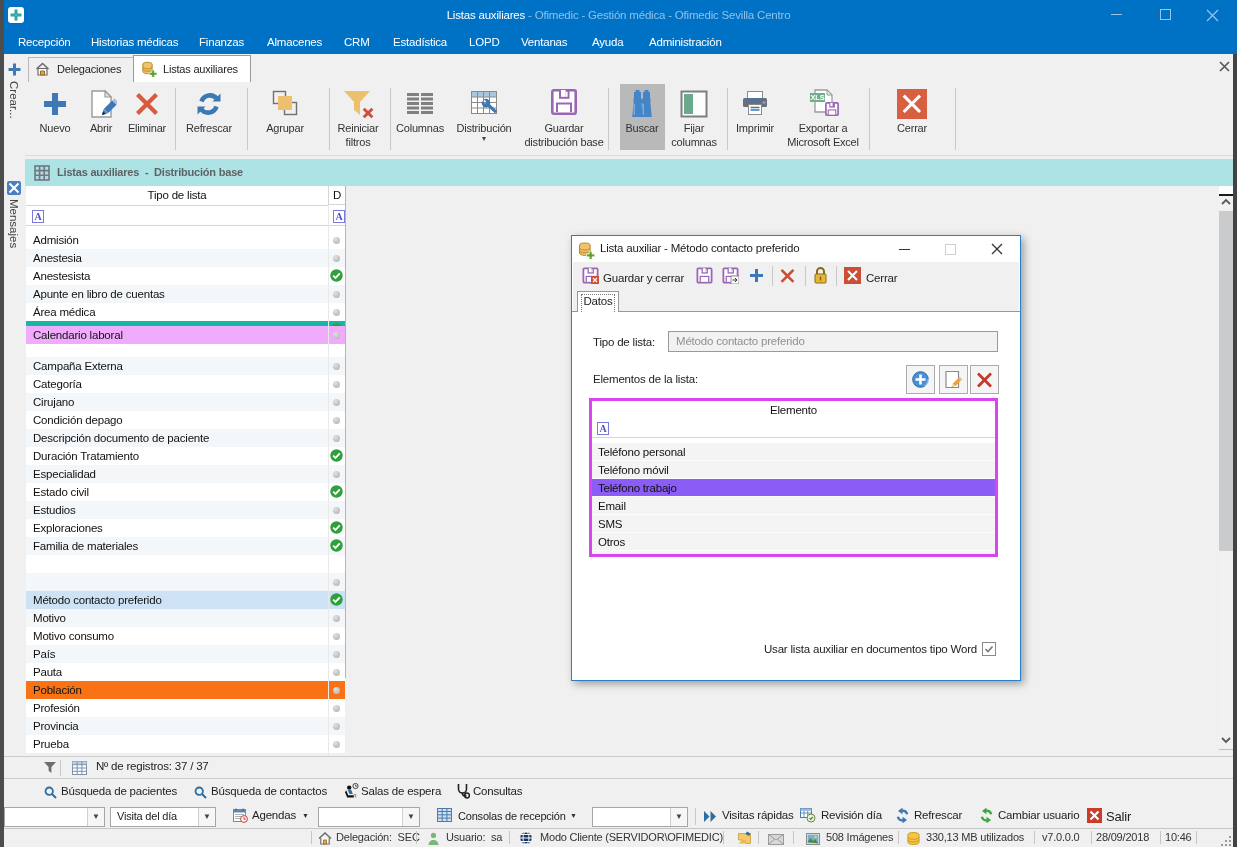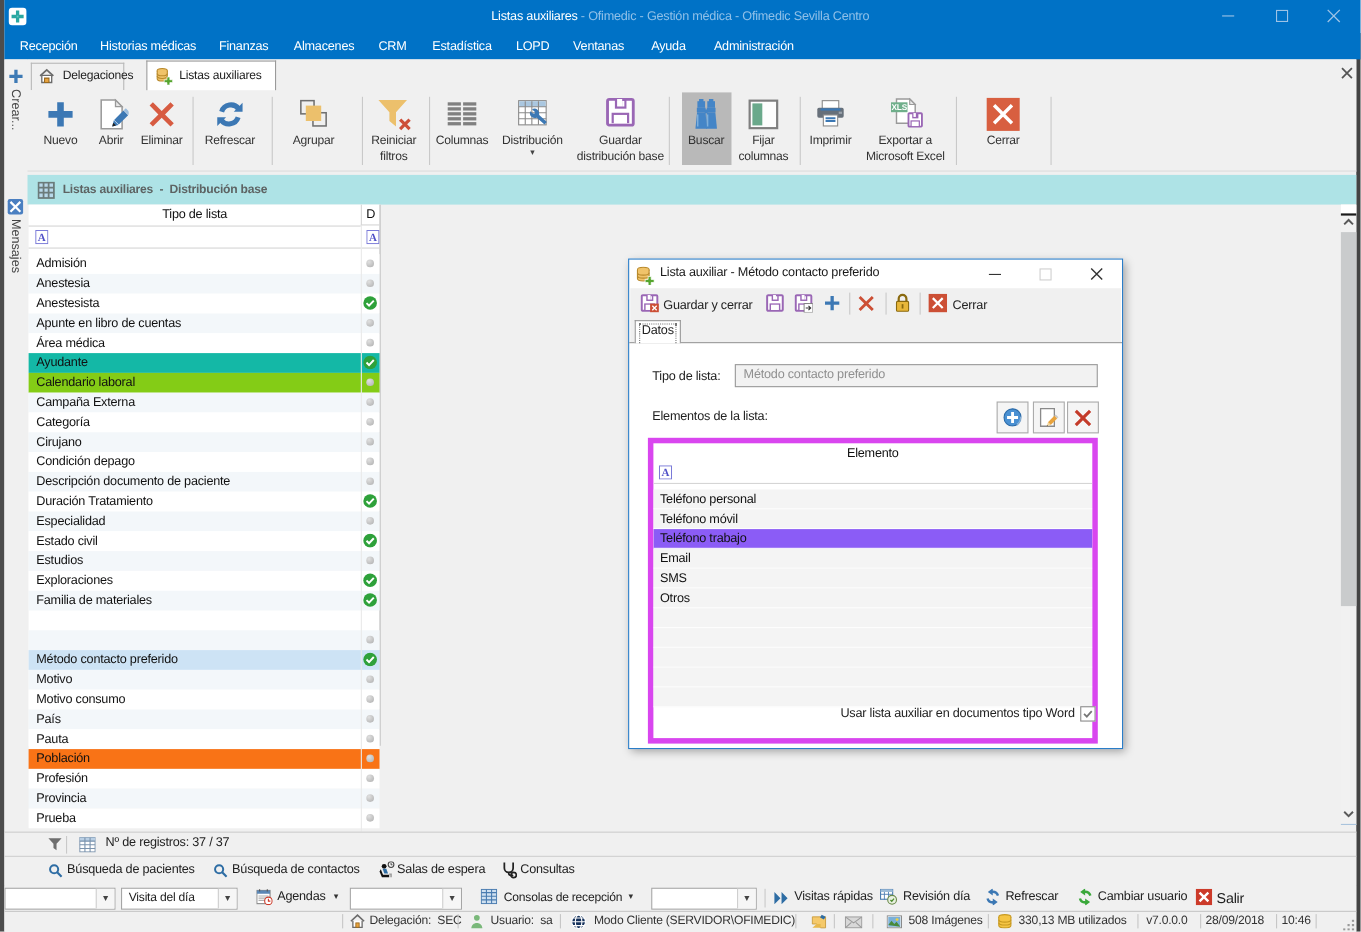--- a/index.html
+++ b/index.html
@@ -55,21 +55,21 @@
  <div class="abs" style="left:4px;top:27px;font-size:11.5px;color:#444;writing-mode:vertical-rl;">Crear...</div>
  <div class="abs" style="left:3px;top:127px;width:14px;height:14px;background:#4a7fc1;border-radius:2px;">
   <svg width="14" height="14">
         <path d="M2.5 2.5 L11.5 11.5 M11.5 2.5 L2.5 11.5" stroke="#fff" stroke-width="2"></path>
       </svg>
  </div>
  <div class="abs" style="left:4px;top:145px;font-size:11.5px;color:#444;writing-mode:vertical-rl;">Mensajes</div>
 </div>
 
 <div class="abs" style="left:25px;top:54px;width:1208px;height:28px;background:#f0f0f0;"></div>
-<div class="abs" style="left:28px;top:57px;width:85px;height:25px;background:#f0f0f0;white-space:nowrap;border:1px solid #b9b9b9;border-bottom:none;box-sizing:border-box;">
+<div class="abs" style="left:28px;top:57px;width:106px;height:25px;background:#f0f0f0;white-space:nowrap;border:1px solid #b9b9b9;border-bottom:none;box-sizing:border-box;">
  <svg class="abs" style="left:6px;top:4px;" width="15" height="15" viewBox="0 0 15 15">
   <path d="M1.5 7 L7.5 1.5 L13.5 7" fill="none" stroke="#6b6b6b" stroke-width="1.6"></path>
   <path d="M3 6.5h9V13H3z" fill="#fff" stroke="#6b6b6b" stroke-width="1.2"></path>
   <path d="M5.5 9h4v4h-4z" fill="#e8a33d" stroke="#9a6a20" stroke-width="1"></path>
  </svg>
  <div class="abs" style="left:28px;top:5px;font-size:11px;letter-spacing:-0.2px;color:#222;">Delegaciones</div>
 </div>
 <div class="abs" style="left:133px;top:55px;width:118px;height:28px;background:#fff;white-space:nowrap;border:1px solid #9a9a9a;border-bottom:none;box-sizing:border-box;">
  <svg class="abs" style="left:7px;top:5px;" width="16" height="16" viewBox="0 0 16 16">
   <ellipse cx="6.5" cy="3.4" rx="4.6" ry="2.1" fill="#f0c36a" stroke="#b98a2c" stroke-width="1"></ellipse>
@@ -281,21 +281,21 @@
       <span style="position:absolute;left:7px;top:0;">Área médica</span>
       <span style="position:absolute;left:302px;width:17px;text-align:center;top:0px;line-height:18px;"><span style="display:inline-block;width:7px;height:7px;border-radius:50%;background:radial-gradient(circle at 35% 30%,#e0e0e0,#aeaeae);"></span></span>
     </div>
     <div class="row" style="top:135px;background:#14b8a6;">
       <span style="position:absolute;left:7px;top:0;">Ayudante</span>
       <span style="position:absolute;left:302px;width:17px;text-align:center;top:2px;line-height:14px;"><svg width="13" height="13" viewBox="0 0 13 13">
           <circle cx="6.5" cy="6.5" r="6.2" fill="#2ea13a"></circle>
           <path d="M3.2 6.6l2.3 2.3 4.3-4.6" fill="none" stroke="#fff" stroke-width="1.8"></path>
         </svg></span>
     </div>
-    <div class="row" style="top:153px;background:#84cc16;">
+    <div class="row" style="top:140px;background:#f0abfc;">
       <span style="position:absolute;left:7px;top:0;">Calendario laboral</span>
       <span style="position:absolute;left:302px;width:17px;text-align:center;top:0px;line-height:18px;"><span style="display:inline-block;width:7px;height:7px;border-radius:50%;background:radial-gradient(circle at 35% 30%,#e0e0e0,#aeaeae);"></span></span>
     </div>
     <div class="row" style="top:171px;background:#f3f7fa;">
       <span style="position:absolute;left:7px;top:0;">Campaña Externa</span>
       <span style="position:absolute;left:302px;width:17px;text-align:center;top:0px;line-height:18px;"><span style="display:inline-block;width:7px;height:7px;border-radius:50%;background:radial-gradient(circle at 35% 30%,#e0e0e0,#aeaeae);"></span></span>
     </div>
     <div class="row" style="top:189px;background:#ffffff;">
       <span style="position:absolute;left:7px;top:0;">Categoría</span>
       <span style="position:absolute;left:302px;width:17px;text-align:center;top:0px;line-height:18px;"><span style="display:inline-block;width:7px;height:7px;border-radius:50%;background:radial-gradient(circle at 35% 30%,#e0e0e0,#aeaeae);"></span></span>
@@ -657,21 +657,21 @@
           <path d="M9.7 16.1h3.6l-1.8 3.4z" fill="#f2d49a"></path>
           <path d="M11 18.5l0.5 1 0.6-1z" fill="#333"></path>
         </g>
       </svg>
     </div>
     <div class="abs" style="left:398px;top:129px;width:29px;height:29px;background:#f5f5f5;border:1px solid #ababab;box-sizing:border-box;">
 <svg style="position:absolute;left:5px;top:5px;" width="17" height="17" viewBox="0 0 17 17">
         <path d="M3 1.5l5.5 5.5L14 1.5l2 2-5.5 5.5L16 14.5l-2 2-5.5-5.5L3 16.5l-2-2 5.5-5.5L1 3.5z" fill="#c43b2a"></path>
       </svg>
     </div>
-    <div class="abs" style="left:17px;top:162px;width:409px;height:278px;background:#fff;border:5px solid #d946ef;box-sizing:border-box;overflow:hidden;">
+    <div class="abs" style="left:17px;top:162px;width:409px;height:159px;background:#fff;border:3px solid #d946ef;box-sizing:border-box;overflow:hidden;">
       <div class="abs" style="left:0;top:0;width:100%;height:18px;text-align:center;line-height:18px;font-size:11.5px;letter-spacing:-0.2px;color:#111;">Elemento</div>
       <div class="abs" style="left:5px;top:20px;"><svg width="12" height="13" viewBox="0 0 12 13">
           <rect x="0.5" y="0.5" width="11" height="12" fill="#fff" stroke="#7a7ad8"></rect>
           <text x="6" y="10" font-size="10" font-weight="bold" fill="#5050c8" text-anchor="middle" font-family="Liberation Serif">A</text>
         </svg></div>
       <div class="abs" style="left:0;top:36px;width:100%;height:1px;background:#d5d5d5;"></div>
       <div class="row" style="top:42px;background:#f4f4f4;border-bottom:1px solid #fdfdfd;box-sizing:border-box;">
         <span style="position:absolute;left:6px;">Teléfono personal</span>
       </div>
       <div class="row" style="top:60px;background:#f4f4f4;border-bottom:1px solid #fdfdfd;box-sizing:border-box;">

